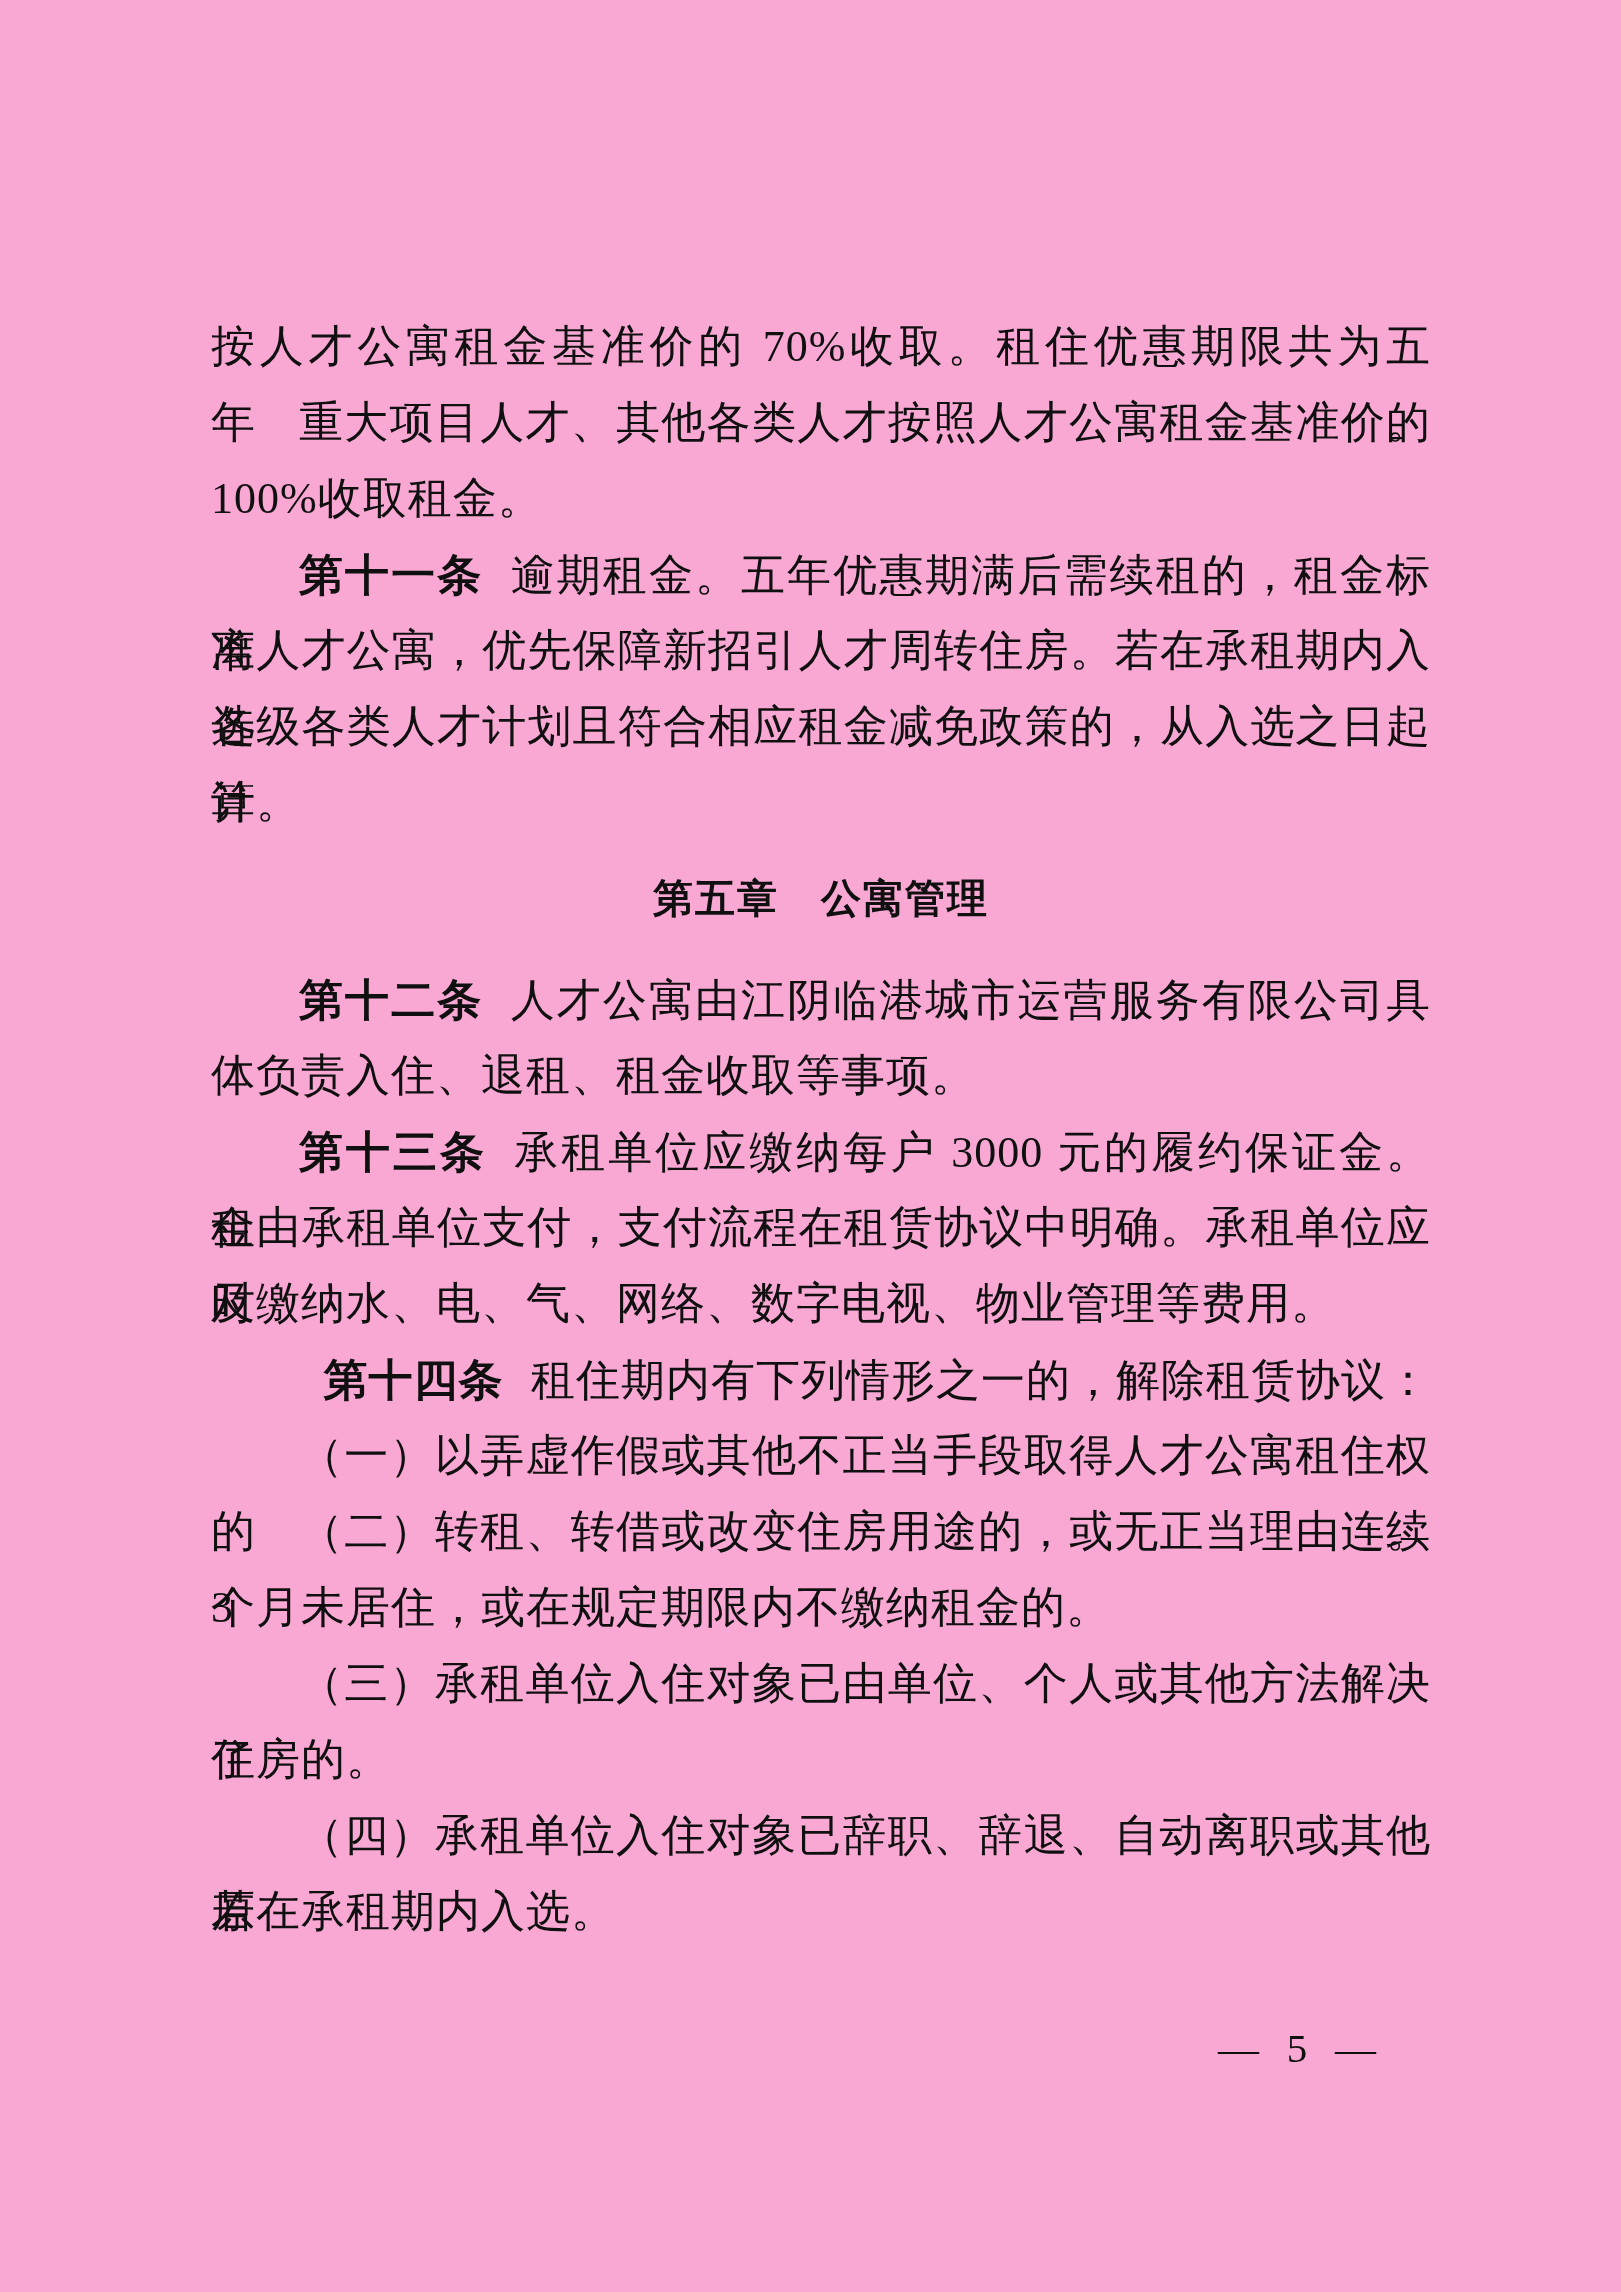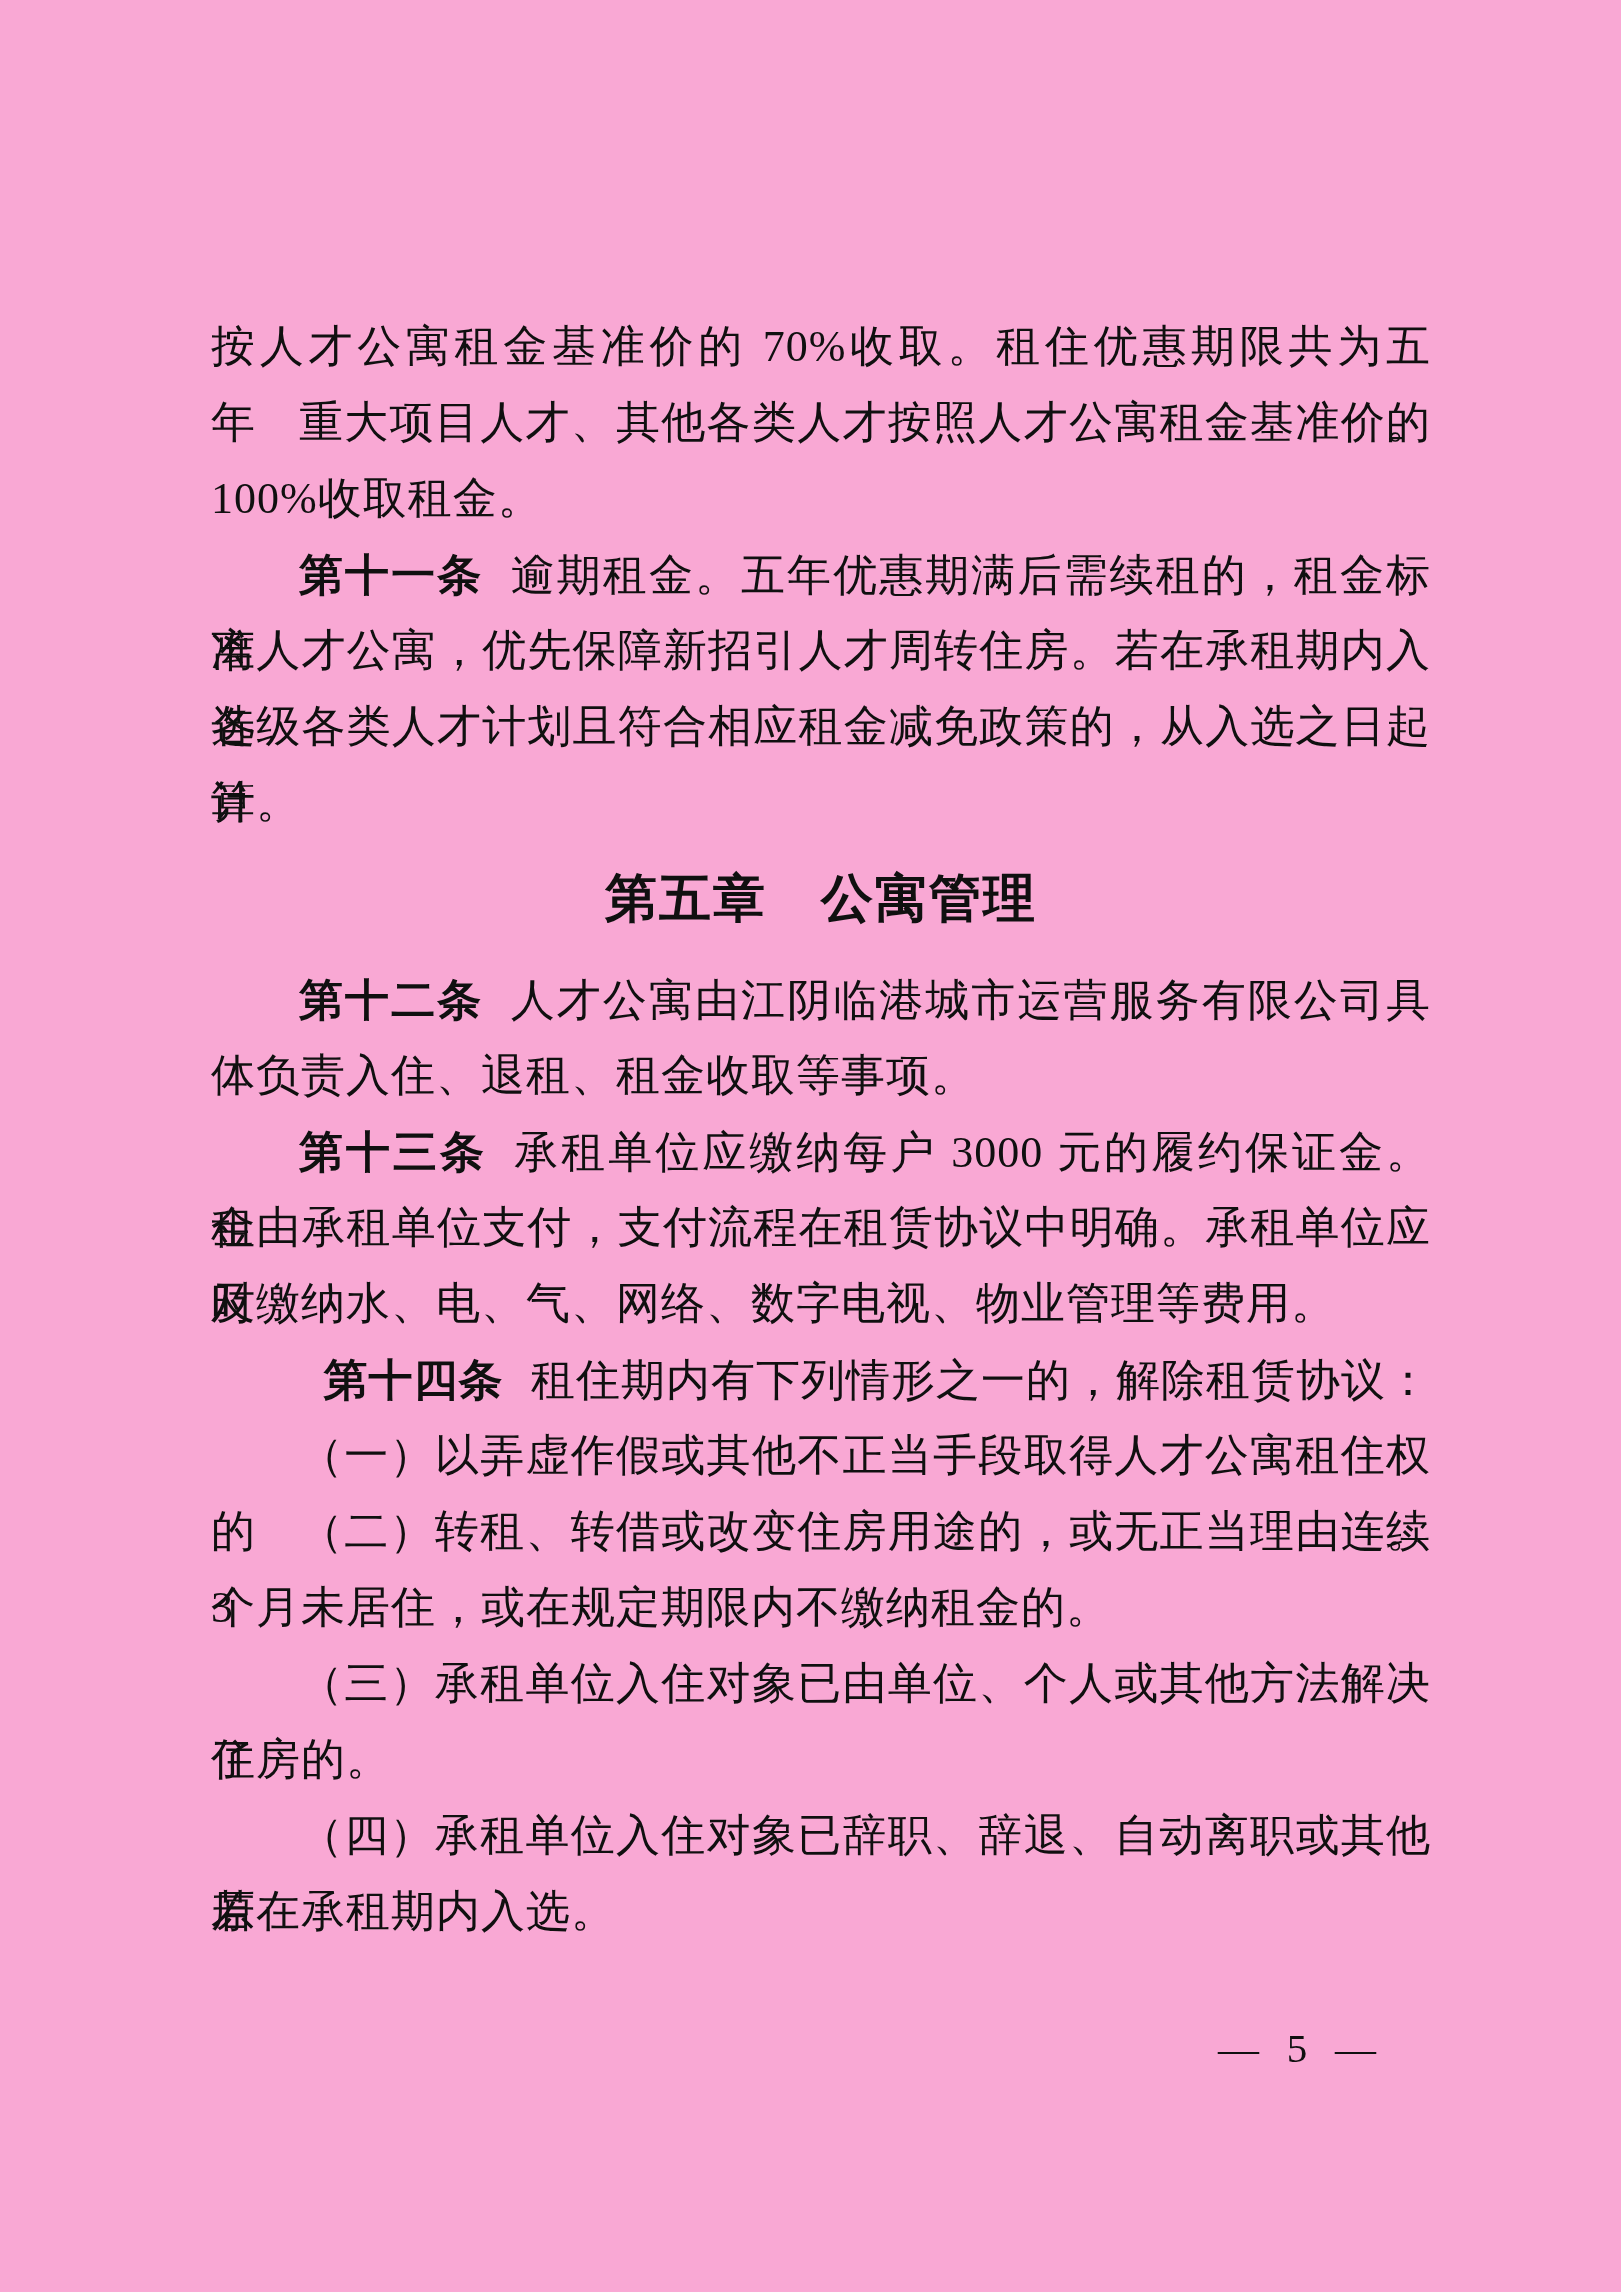--- a/index.html
+++ b/index.html
@@ -32,21 +32,21 @@
     -moz-text-align-last:justify;
   }
   .lead{
     font-weight:700;
     font-family:"Liberation Sans","DejaVu Sans",sans-serif;
     margin-right:27.4px;
   }
   .chapter{
     font-weight:700;
     font-family:"Liberation Sans","DejaVu Sans",sans-serif;
-    font-size:52px;
+    font-size:40px;
     line-height:76px;
     height:76px;
     text-align:center;
     margin-top:18.6px;
     margin-bottom:26.5px;
     letter-spacing:2px;
   }
   .pagenum{
     position:absolute;
     top:2021px;

